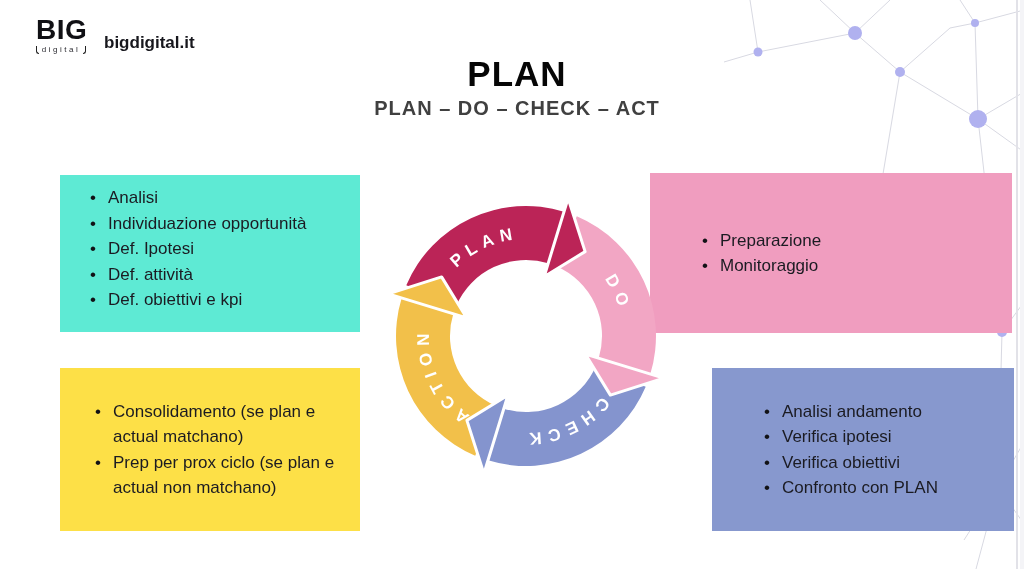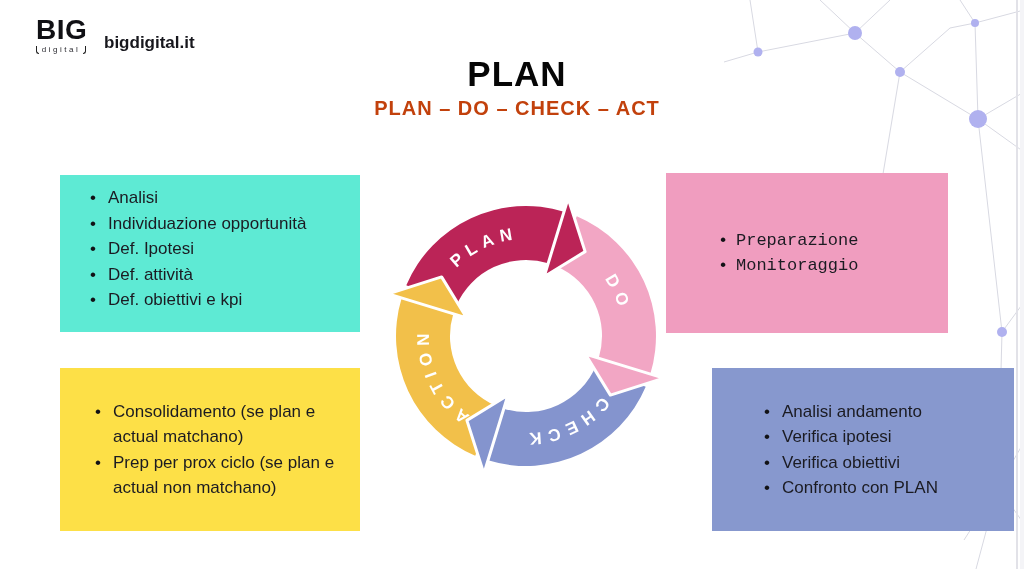--- a/index.html
+++ b/index.html
@@ -14,31 +14,31 @@
   .logo-big{font-size:28px;font-weight:800;letter-spacing:0.5px;color:#101014;line-height:1;}
   .logo-sub{display:flex;align-items:flex-end;justify-content:center;gap:3px;margin-top:1px;}
   .logo-sub .word{font-size:8px;letter-spacing:2.5px;color:#2a2a30;font-weight:500;}
   .hook{display:inline-block;width:11px;height:7px;border-bottom:1.4px solid #222;}
   .hook-l{border-left:1.4px solid #222;border-bottom-left-radius:7px;}
   .hook-r{border-right:1.4px solid #222;border-bottom-right-radius:7px;}
   .site{position:absolute;left:104px;top:33px;font-size:17px;font-weight:700;color:#17171d;z-index:2;}
   
   .titleblock{position:absolute;left:337px;top:54px;width:360px;text-align:center;z-index:2;}
   .titleblock h1{margin:0;font-size:35px;font-weight:800;letter-spacing:1px;color:#060606;}
-  .titleblock h2{margin:3px 0 0 0;font-size:20px;font-weight:800;letter-spacing:1px;color:#c2410c;}
+  .titleblock h2{margin:3px 0 0 0;font-size:20px;font-weight:800;letter-spacing:1px;color:#404040;}
   
   .box{position:absolute;z-index:1;display:flex;align-items:center;}
   .box ul{list-style:none;margin:0;padding:0 10px 0 0;width:100%;}
   .box li{
     position:relative;padding-left:18px;font-size:17px;line-height:25.5px;color:#1b1b22;
   }
   .box li::before{content:"\2022";position:absolute;left:0;top:0;color:#121216;}
   .box-plan{left:60px;top:175px;width:300px;height:157px;align-items:flex-start;}
   .box-plan ul{padding:10px 8px 0 30px;}
-  .box-do{left:666px;top:173px;width:282px;height:160px;font-family:Liberation Mono, monospace;}
+  .box-do{left:650px;top:173px;width:362px;height:160px;}
   .box-do ul{padding-left:52px;}
   .box-act{left:60px;top:368px;width:300px;height:163px;}
   .box-act ul{padding-left:35px;padding-right:14px;}
   .box-check{left:690px;top:368px;width:302px;height:163px;margin-left:22px;}
   .box-check ul{padding-left:52px;}
   
   .cycle{position:absolute;left:386px;top:196px;width:280px;height:280px;z-index:1;}
   .cycle text{font-family:"Liberation Sans",sans-serif;font-size:17px;font-weight:bold;
     fill:#ffffff;letter-spacing:6px;}
 </style>

